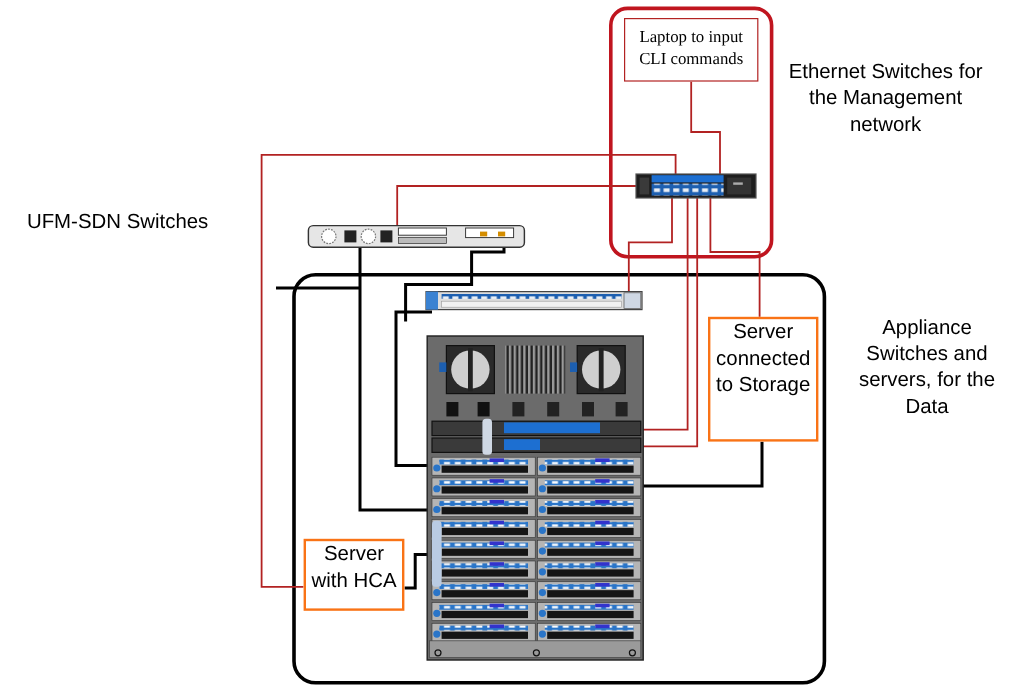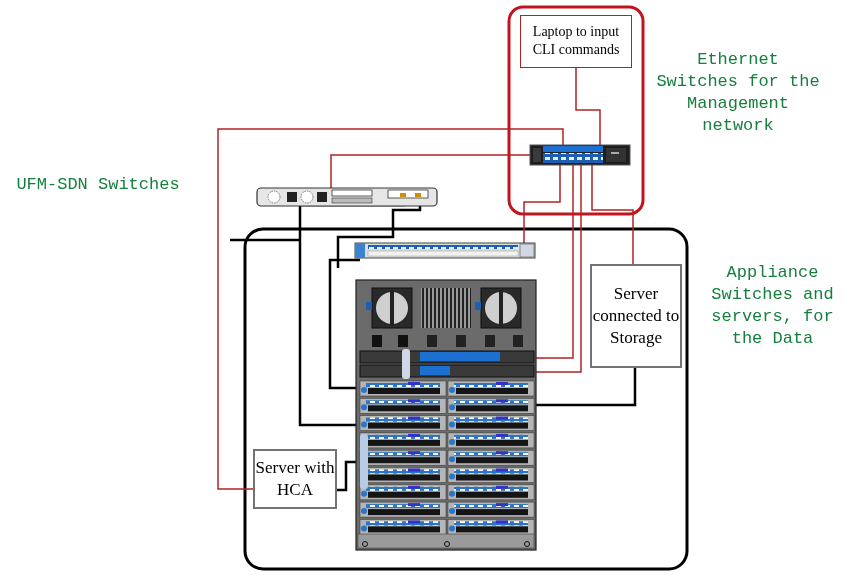--- a/index.html
+++ b/index.html
@@ -1,19 +1,19 @@
 <!DOCTYPE html>
 <html><head>
 <meta charset="utf-8">
 <style>
   html, body { margin: 0; padding: 0; background: #ffffff; }
   body { width: 851px; height: 578px; position: relative; overflow: hidden; font-family: "Liberation Serif", serif; color: #000; }
   #canvas { position: absolute; left: 0; top: 0; width: 851px; height: 578px; }
-  .label { position: absolute; font-family: Liberation Mono, monospace; font-size: 17px; line-height: 22px; text-align: center; color: #15803d; }
-  .box { position: absolute; background: #fff; border: 2px solid #737373; font-family: Liberation Serif, serif; font-size: 17px; line-height: 22px; text-align: center; box-sizing: border-box; display: flex; align-items: center; justify-content: center; }
+  .label { position: absolute; font-family: Liberation Sans, sans-serif; font-size: 17px; line-height: 22px; text-align: center; color: #000000; }
+  .box { position: absolute; background: #fff; border: 2px solid #f97316; font-family: Liberation Sans, sans-serif; font-size: 17px; line-height: 22px; text-align: center; box-sizing: border-box; display: flex; justify-content: center; }
   .laptop { position: absolute; border: 1px solid #b22222; background: #fff; font-family: "Liberation Serif", serif; font-size: 14px; line-height: 18px; text-align: center; box-sizing: border-box; }
 </style>
 </head>
 <body>
 
 <svg id="canvas" viewBox="0 0 851 578" xmlns="http://www.w3.org/2000/svg">
   <defs>
     <pattern id="vents" width="4" height="4" patternUnits="userSpaceOnUse">
       <rect width="4" height="4" fill="#222"></rect>
       <rect x="0" y="0" width="2" height="4" fill="#9a9a9a"></rect>

